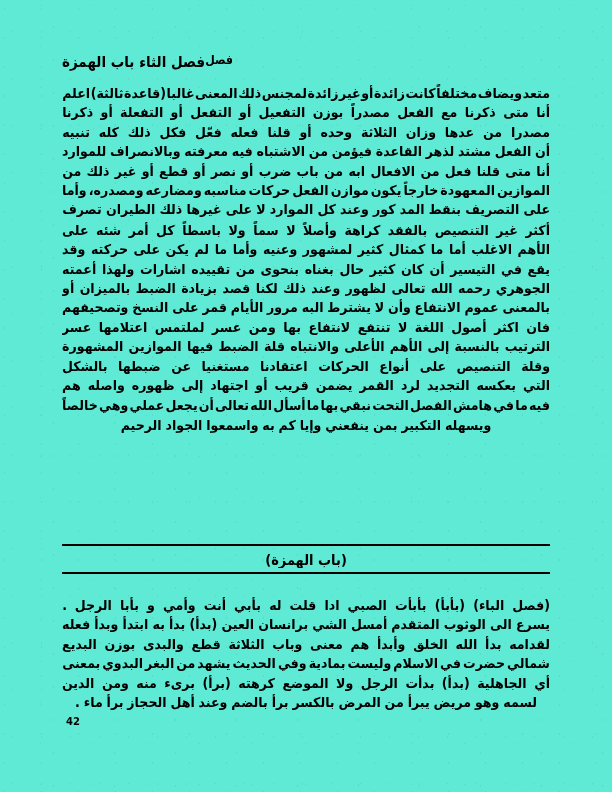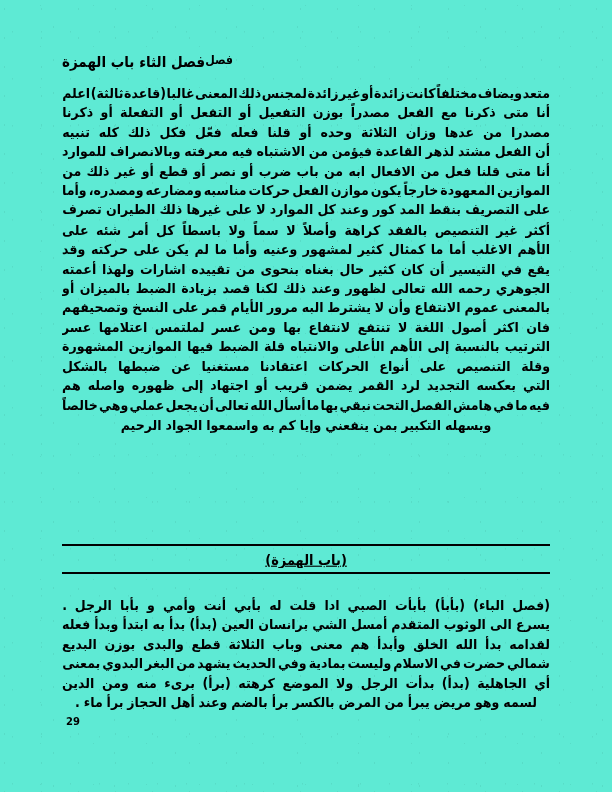--- a/index.html
+++ b/index.html
@@ -106,21 +106,20 @@
     background: #000000;
     width: 100%;
   }
   .rule.thin { height: 1.6px; }
   .section-head {
     height: 26px;
     display: flex;
     align-items: center;
     justify-content: center;
     direction: rtl;
-    text-decoration: underline;
   }
   .section-head-label {
     font-size: 13px;
     font-weight: bold;
     color: #000;
     white-space: nowrap;
     transform: scaleY(1.12);
   }
 
   
@@ -555,16 +554,16 @@
           <span>(برأ)</span>
           <span>برىء</span>
           <span>منه</span>
           <span>ومن</span>
           <span>الدين</span>
         </div>
       </div>
       <div class="ln last">لسمه وهو مريض يبرأ من المرض بالكسر برأ بالضم وعند أهل الحجاز برأ ماء .</div>
     </div>
 
-  <div class="page-mark">29</div>
+  <div class="page-mark">42</div>
 
   <div class="speckle"></div>
 </div>
 
 </body></html>

